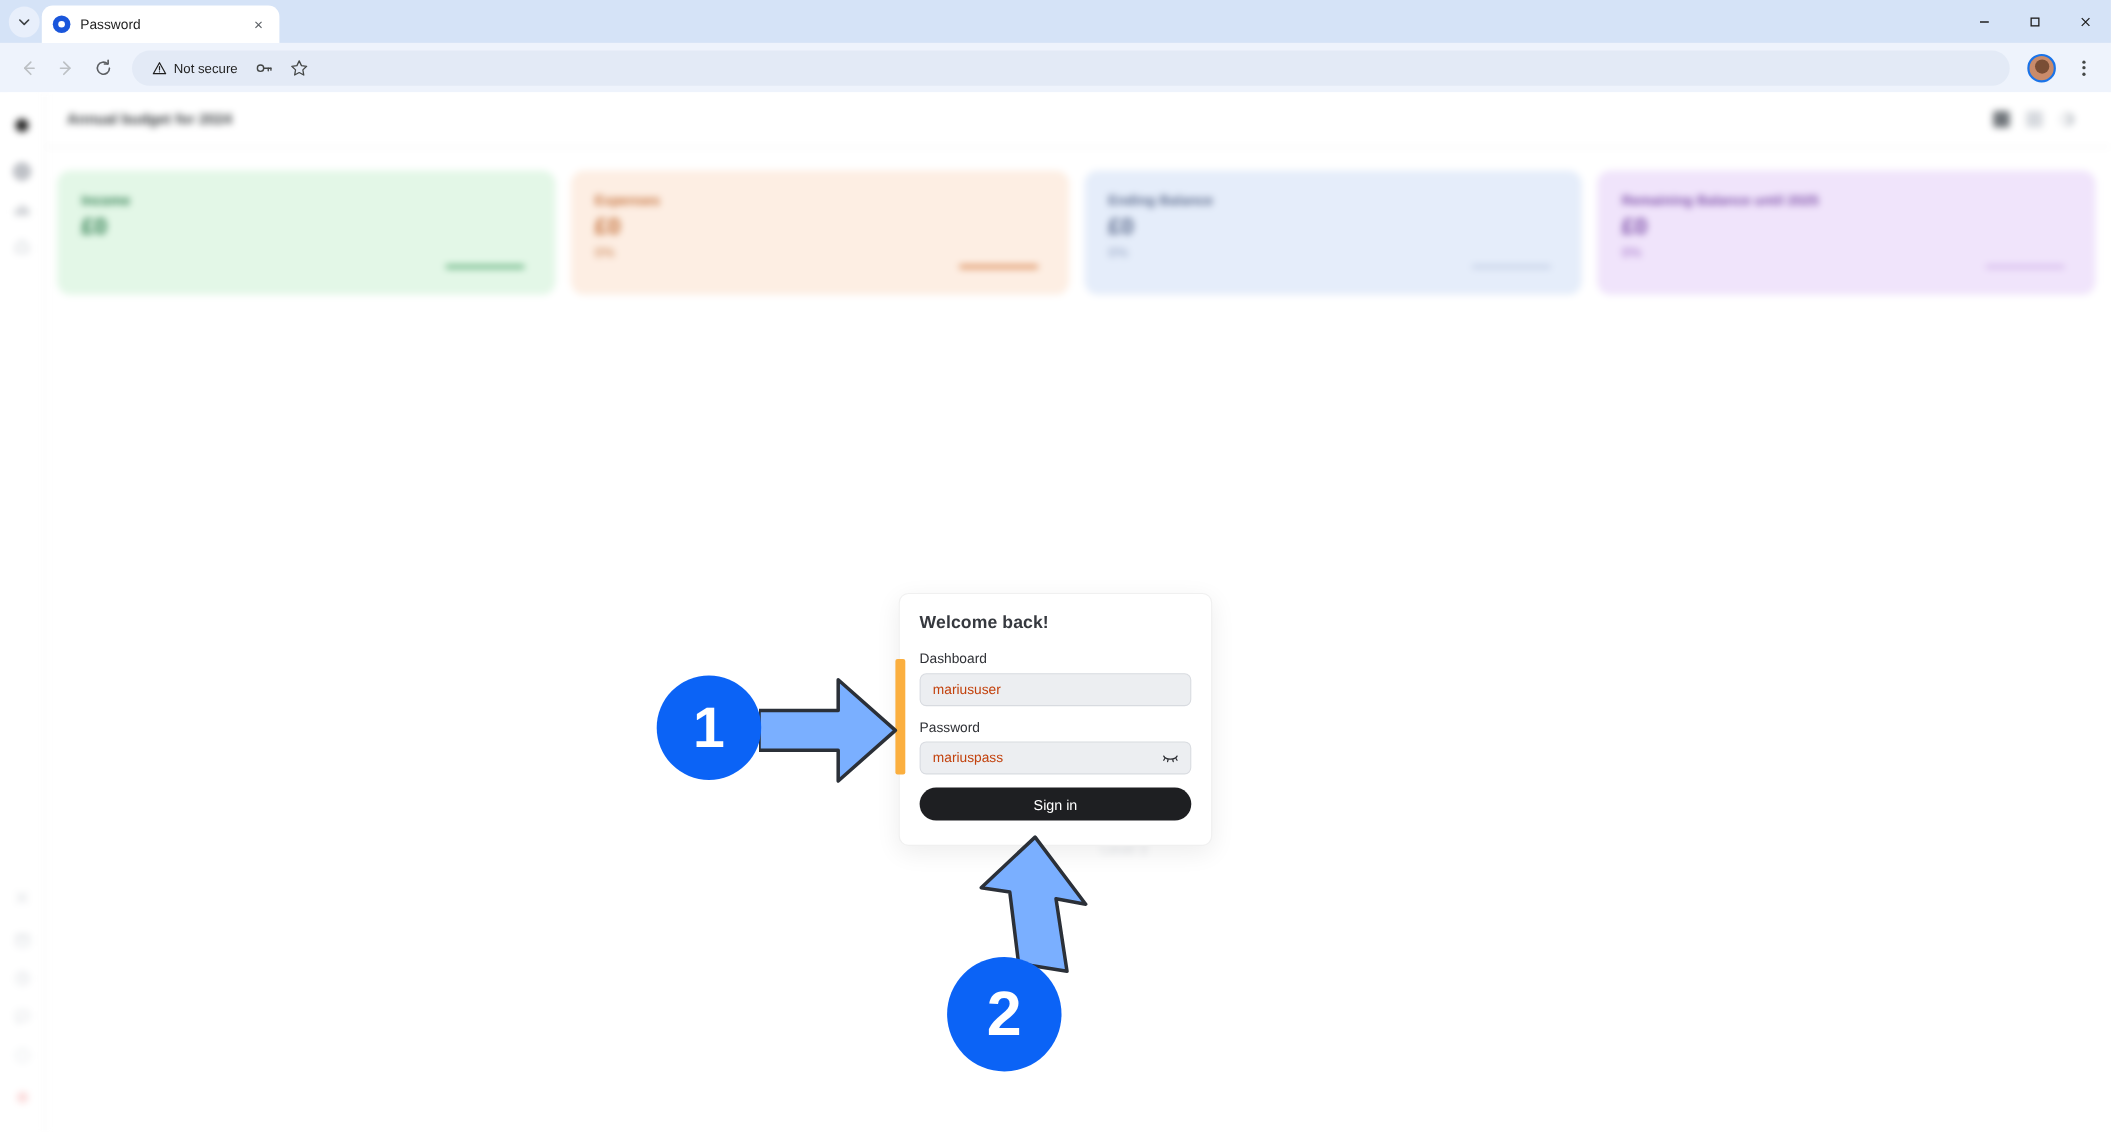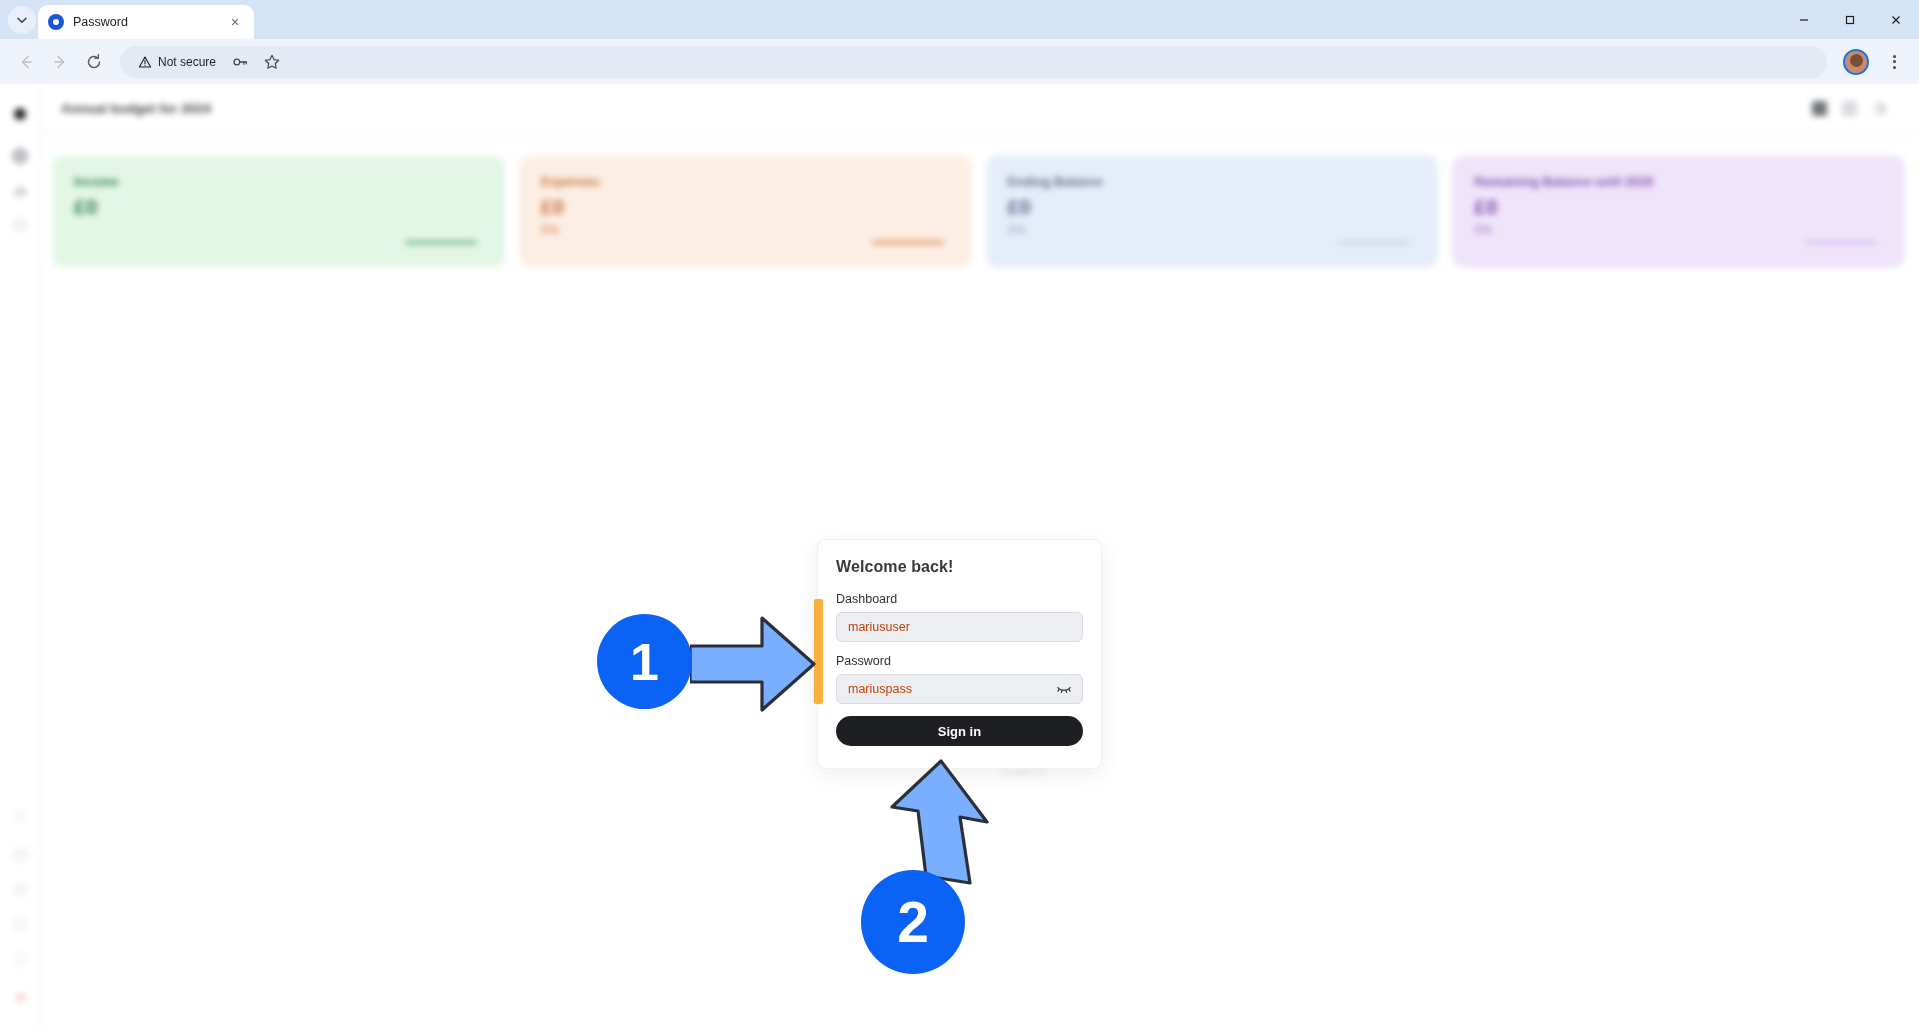--- a/index.html
+++ b/index.html
@@ -351,21 +351,21 @@
     color: #2f3136;
   }
   .signin-btn {
     width: 100%;
     height: 30px;
     background: #1e1f22;
     color: #ffffff;
     border: none;
     border-radius: 15px;
     font-size: 13px;
-    font-weight: 700;
+    font-weight: 400;
     cursor: pointer;
     font-family: "Liberation Sans", sans-serif;
   }
 
   
   .highlight-bar {
     position: absolute;
     left: 814px;
     top: 515px;
     width: 9px;

